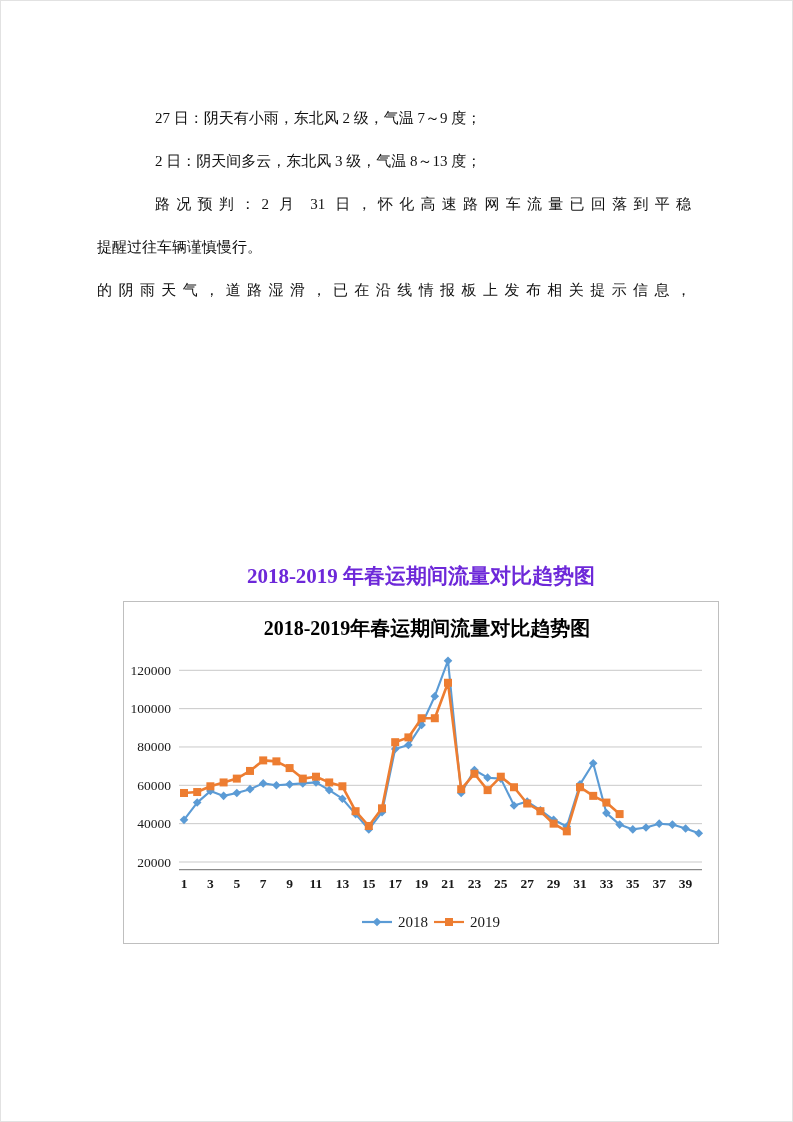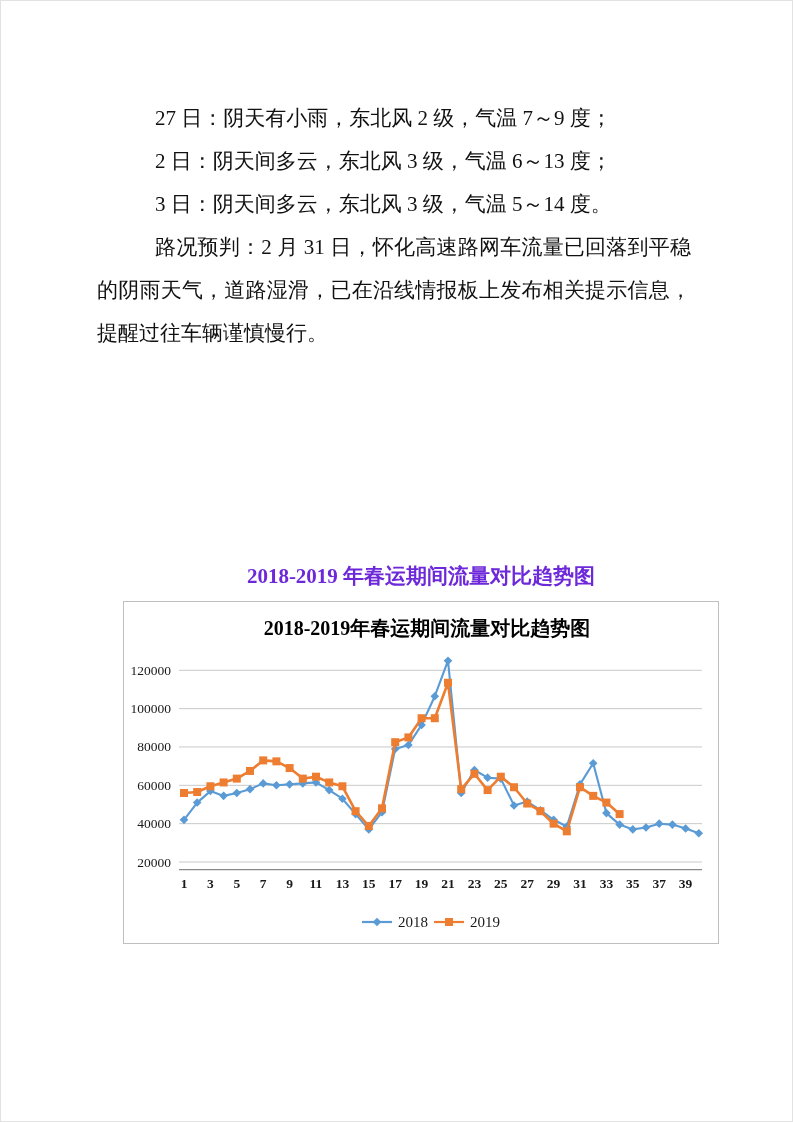--- a/index.html
+++ b/index.html
@@ -2,48 +2,47 @@
 <html><head>
 <meta charset="utf-8">
 <style>
   html,body{margin:0;padding:0;background:#ffffff;}
   #page{
     position:relative;width:793px;height:1122px;background:#ffffff;
     font-family:"Liberation Serif","DejaVu Serif",serif;color:#111;
     box-sizing:border-box;border:1px solid #e2e2e2;overflow:hidden;
   }
   #doc-text{position:absolute;left:96px;top:96px;width:594px;}
-  .line{height:43px;line-height:43px;font-size:21px;white-space:nowrap;}
+  .line{height:43px;line-height:43px;font-size:15px;white-space:nowrap;}
   .ind{text-indent:58px;}
   .fill{white-space:normal;text-align:justify;text-align-last:justify;}
   .bold{font-weight:normal;}
   #chart-caption{
     position:absolute;left:122px;top:561px;width:596px;text-align:center;
     font-size:21px;font-weight:bold;color:#6d28d9;
   }
   #chart-box{
     position:absolute;left:122px;top:600px;width:596px;height:343px;
     background:#ffffff;border:1px solid #bfbfbf;box-sizing:border-box;
   }
   #chart-svg{display:block;width:594px;height:341px;}
 </style>
 </head>
 <body>
 
 <div id="page">
 
   <div id="doc-text">
     <div class="line ind">27 日：阴天有小雨，东北风 2 级，气温 7～9 度；</div>
-    <div class="line ind">2 日：阴天间多云，东北风 3 级，气温 6～13 度；</div>
-    <div class="line ind">3 日：阴天间多云，东北风 3 级，气温 5～14 度。</div>
+    <div class="line ind">2 日：阴天间多云，东北风 3 级，气温 8～13 度；</div>
     <div class="line ind fill">
       <span class="bold">路况预判：</span><span>2 月 31 日，怀化高速路网车流量已回落到平稳</span>
     </div>
+    <div class="line">提醒过往车辆谨慎慢行。</div>
     <div class="line fill">的阴雨天气，道路湿滑，已在沿线情报板上发布相关提示信息，</div>
-    <div class="line">提醒过往车辆谨慎慢行。</div>
   </div>
 
   <div id="chart-caption">2018-2019 年春运期间流量对比趋势图</div>
 
   <div id="chart-box">
     <svg id="chart-svg" viewBox="0 0 594 341" xmlns="http://www.w3.org/2000/svg">
         <g>
           <line x1="55" y1="260" x2="578" y2="260" stroke="#c9c9c9" stroke-width="1"></line>
           <line x1="55" y1="221.66" x2="578" y2="221.66" stroke="#c9c9c9" stroke-width="1"></line>
           <line x1="55" y1="183.32" x2="578" y2="183.32" stroke="#c9c9c9" stroke-width="1"></line>

